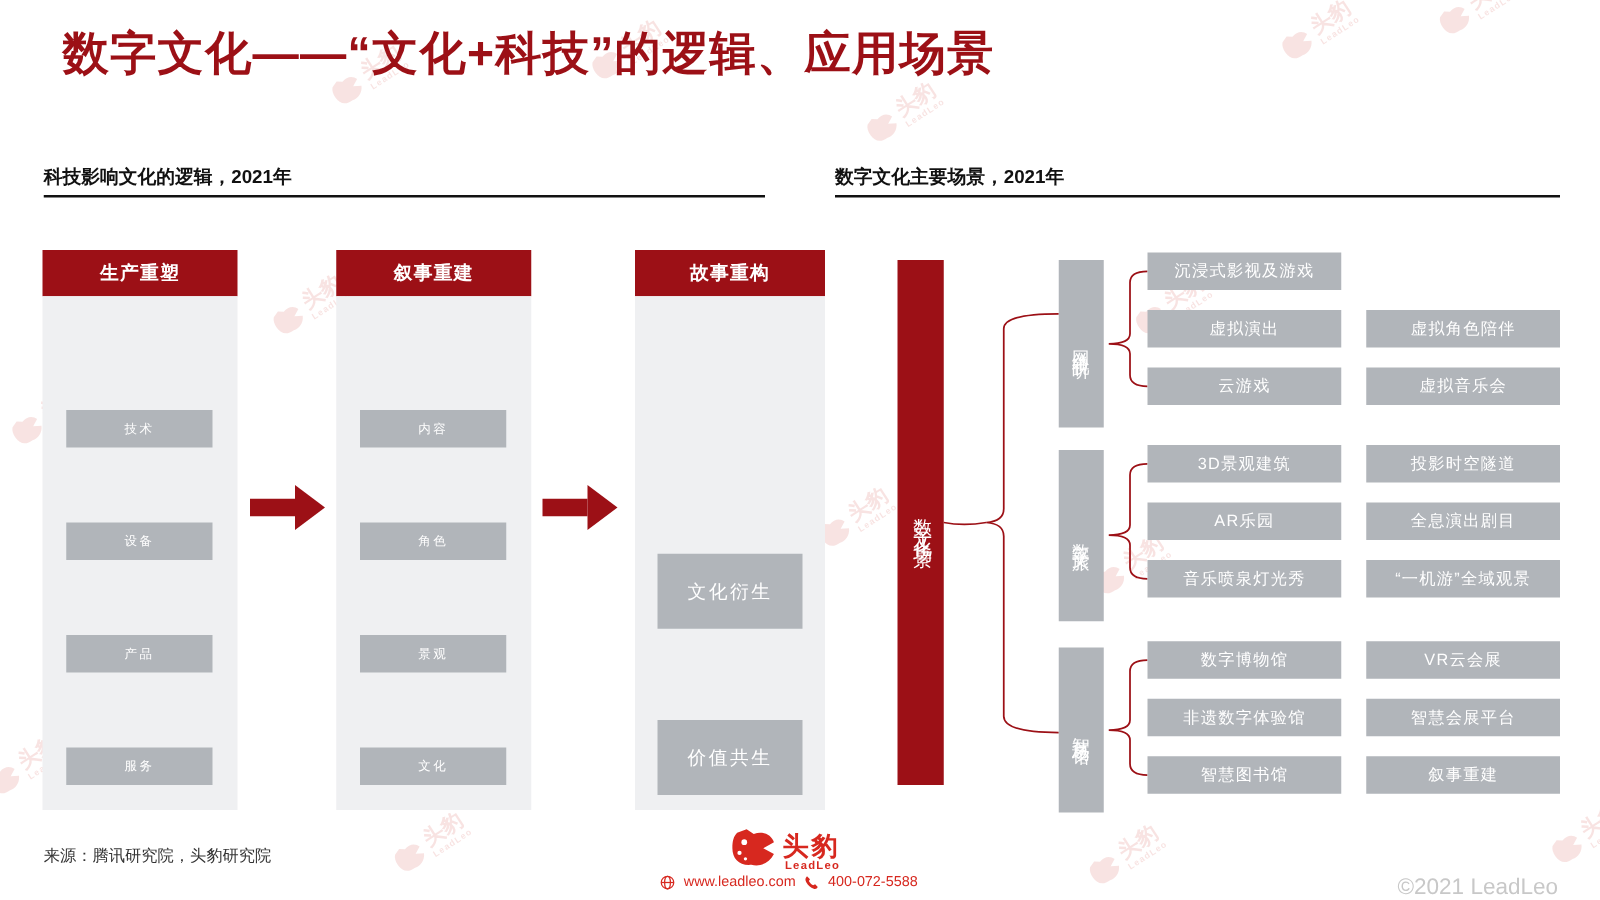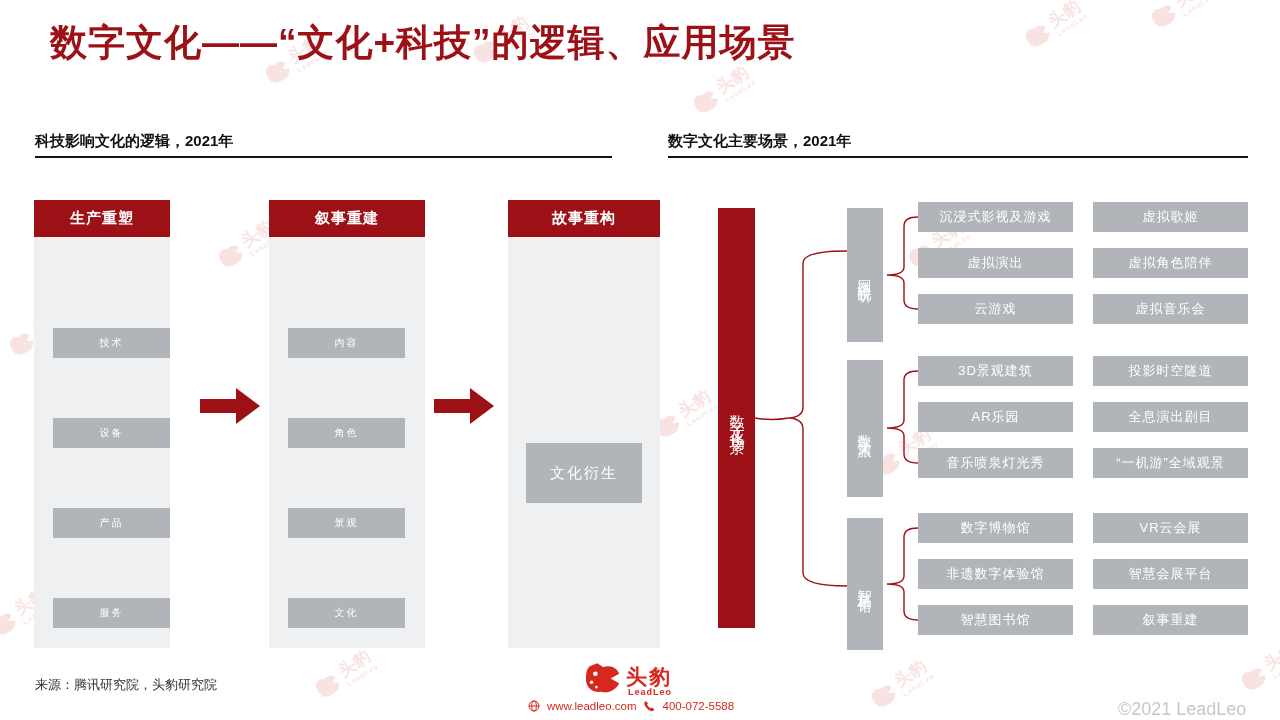--- a/index.html
+++ b/index.html
@@ -34,21 +34,21 @@
   .sec-head.right{left:668px;top:132px;}
   .sec-rule.right{left:668px;top:156px;width:580px;}
 
   
   .lcol{position:absolute;top:200px;height:448px;display:flex;flex-direction:column;}
   .lcol .colhead{height:37px;background:var(--red);color:#fff;font-size:15px;font-weight:bold;
                  display:flex;align-items:center;justify-content:center;letter-spacing:1px;}
   .lcol .colbody{flex:1;background:var(--panel);position:relative;}
   .lbox{position:absolute;background:var(--box);color:#fff;display:flex;align-items:center;justify-content:center;
         font-size:10px;letter-spacing:2px;}
-  .col1{left:34px;width:136px;}
+  .col1{left:34px;width:156px;}
   .col2{left:269px;width:156px;}
   .col3{left:508px;width:152px;}
   .col1 .lbox,.col2 .lbox{left:19px;width:117px;height:30px;}
   .col3 .lbox{left:18px;width:116px;height:60px;font-size:15px;}
 
   .arrow{position:absolute;width:60px;height:36px;}
   .arrow .shaft{position:absolute;left:0;top:11px;width:36px;height:14px;background:var(--red);}
   .arrow .head{position:absolute;left:36px;top:0;width:0;height:0;
                border-top:18px solid transparent;border-bottom:18px solid transparent;border-left:24px solid var(--red);}
   .arrow1{left:200px;top:388px;}
@@ -264,41 +264,41 @@
 
   <div class="arrow arrow2">
     <div class="shaft"></div>
     <div class="head"></div>
   </div>
 
   <div class="lcol col3">
     <div class="colhead">故事重构</div>
     <div class="colbody">
       <div class="lbox" style="top:206px">文化衍生</div>
+      <div class="lbox" style="top:339px">价值共生</div>
     </div>
   </div>
 
   <div class="rootbar">
     <span class="vtext">数字文化场景</span>
   </div>
 
   <div class="catbox cat1">
     <span class="vtext">网络视听</span>
   </div>
   <div class="catbox cat2">
     <span class="vtext">数字文旅</span>
   </div>
   <div class="catbox cat3">
     <span class="vtext">智慧场馆</span>
   </div>
 
   <div class="rbox rcA" style="top:202px">沉浸式影视及游戏</div>
   <div class="rbox rcA" style="top:248px">虚拟演出</div>
   <div class="rbox rcA" style="top:294px">云游戏</div>
-  <div class="rbox rcB" style="top:202px">虚拟歌姬</div>
   <div class="rbox rcB" style="top:248px">虚拟角色陪伴</div>
   <div class="rbox rcB" style="top:294px">虚拟音乐会</div>
 
   <div class="rbox rcA" style="top:356px">3D景观建筑</div>
   <div class="rbox rcA" style="top:402px">AR乐园</div>
   <div class="rbox rcA" style="top:448px">音乐喷泉灯光秀</div>
   <div class="rbox rcB" style="top:356px">投影时空隧道</div>
   <div class="rbox rcB" style="top:402px">全息演出剧目</div>
   <div class="rbox rcB" style="top:448px">“一机游”全域观景</div>
 

